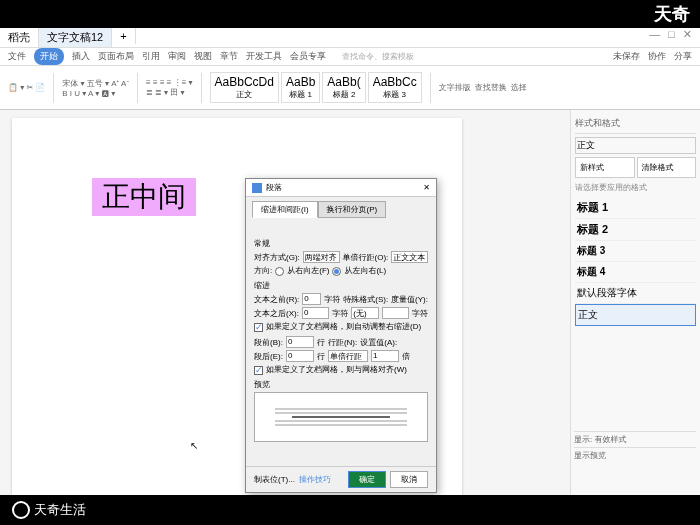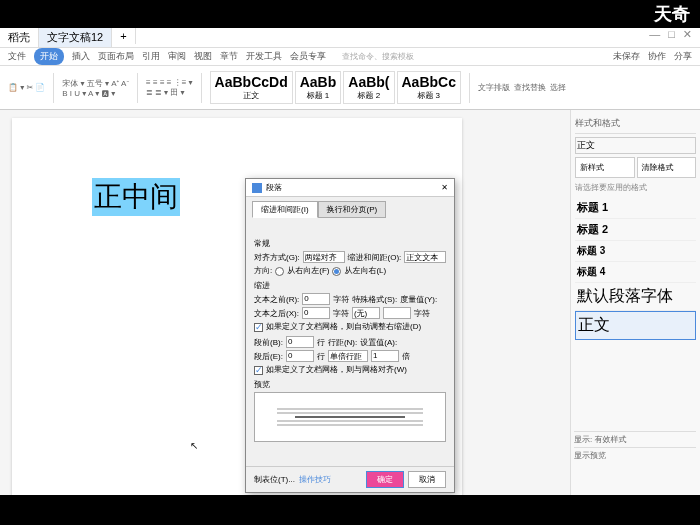--- a/index.html
+++ b/index.html
@@ -13,38 +13,38 @@
 .win-ctrl{margin-left:auto;display:flex;gap:8px;padding-right:8px;color:#888}
 .menubar{height:18px;background:#fff;display:flex;align-items:center;font-size:9px;gap:8px;padding:0 8px;border-bottom:1px solid #ddd;color:#555}
 .menubar .active{background:#4a89dc;color:#fff;padding:2px 6px;border-radius:8px}
 .menubar .search{margin-left:8px;color:#aaa;font-size:8px}
 .menubar .right{margin-left:auto;display:flex;gap:8px}
 .ribbon{height:44px;background:#fff;display:flex;align-items:center;padding:0 8px;border-bottom:1px solid #ccc;gap:4px}
 .ribbon-group{display:flex;align-items:center;gap:2px;font-size:8px;color:#666}
 .ribbon-sep{width:1px;height:30px;background:#ddd;margin:0 4px}
 .style-box{display:flex;gap:2px}
 .style-item{border:1px solid #ddd;padding:2px 4px;font-size:8px;text-align:center;min-width:32px}
-.style-item .big{font-size:14px;font-weight:bold}
+.style-item .big{font-size:12px;font-weight:normal}
 .content-area{flex:1;display:flex;background:#f5f5f5;position:relative}
 .doc-area{flex:1;position:relative}
 .page{position:absolute;left:12px;top:8px;width:450px;height:430px;background:#fff;box-shadow:0 1px 3px rgba(0,0,0,.2)}
-.doc-text{position:absolute;left:80px;top:60px;font-size:28px;font-family:Liberation Serif, serif;background:#7dd3fc;padding:0 2px}
+.doc-text{position:absolute;left:80px;top:60px;font-size:28px;font-family:Liberation Serif, serif;background:#f0abfc;padding:0 10px}
 .side-panel{width:130px;background:#f8f8f8;border-left:1px solid #ddd;padding:4px;font-size:9px}
 .side-panel h4{font-size:9px;font-weight:normal;color:#666;padding:3px 0;border-bottom:1px solid #ddd}
 .side-select{width:100%;font-size:9px;margin:3px 0;border:1px solid #ccc;padding:1px}
 .side-btns{display:flex;gap:2px;margin:3px 0}
 .side-btn{flex:1;border:1px solid #ccc;font-size:8px;padding:4px;background:#fff;text-align:left}
 .side-label{font-size:8px;color:#888;margin:4px 0}
-.style-list .sitem{padding:3px 2px;font-size:16px;border-bottom:1px solid #eee;cursor:pointer}
+.style-list .sitem{padding:3px 2px;font-size:10px;border-bottom:1px solid #eee;cursor:pointer}
 .style-list .sitem.h1{font-weight:bold;font-size:11px}
 .style-list .sitem.h2{font-weight:bold;font-size:10px}
 .style-list .sitem.sel{background:#e8f0fa;border:1px solid #4a89dc}
 .side-footer{position:absolute;bottom:32px;right:4px;width:122px;font-size:8px;color:#666}
 .side-footer div{padding:2px 0;border-top:1px solid #ddd}
-.dialog{position:absolute;left:245px;top:150px;width:210px;background:#f0f0f0;border:1px solid #888;box-shadow:2px 2px 8px rgba(0,0,0,.3);font-size:8px}
+.dialog{position:absolute;left:245px;top:150px;width:192px;background:#f0f0f0;border:1px solid #888;box-shadow:2px 2px 8px rgba(0,0,0,.3);font-size:8px}
 .dlg-title{background:#fff;padding:3px 6px;display:flex;align-items:center;border-bottom:1px solid #ccc}
 .dlg-title .icon{width:10px;height:10px;background:#4a89dc;margin-right:4px}
 .dlg-close{margin-left:auto;cursor:pointer}
 .dlg-tabs{display:flex;padding:4px 6px 0;gap:0}
 .dlg-tab{padding:2px 8px;border:1px solid #aaa;background:#e0e0e0;font-size:8px}
 .dlg-tab.active{background:#fff;border-bottom:1px solid #fff}
 .dlg-body{padding:20px 8px;background:#f0f0f0}
 .dlg-section{margin-bottom:4px}
 .dlg-section-title{font-size:8px;margin-bottom:2px}
 .dlg-row{display:flex;align-items:flex-end;gap:3px;margin-bottom:2px;font-size:8px}
@@ -58,21 +58,21 @@
 .dlg-radio{width:9px;height:9px;border:1px solid #666;border-radius:50%;display:inline-block;background:#fff;position:relative}
 .dlg-radio.checked::after{content:"";position:absolute;top:1px;left:1px;width:5px;height:5px;background:#4a89dc;border-radius:50%}
 .preview-box{border:1px solid #aaa;background:#fff;height:50px;margin:2px 0;padding:4px;display:flex;flex-direction:column;justify-content:center;gap:2px}
 .preview-line{height:2px;background:#ccc;margin:0 auto}
 .preview-line.w80{width:80%}
 .preview-line.w60{width:60%}
 .preview-line.dark{background:#666}
 .dlg-footer{display:flex;justify-content:flex-end;gap:4px;padding:4px 8px;border-top:1px solid #ccc;align-items:center}
 .dlg-link{color:#4a89dc;margin-right:auto;font-size:8px}
 .dlg-btn{border:1px solid #aaa;background:#fff;padding:2px 10px;font-size:8px;cursor:pointer}
-.dlg-btn.primary{background:#ec4899;color:#fff;border-color:#4a89dc}
+.dlg-btn.primary{background:#15803d;color:#fff;border-color:#4a89dc}
 .bottom-bar{position:absolute;bottom:0;left:0;right:0;height:30px;background:#000;display:flex;align-items:center}
 .bottom-logo{color:#fff;font-size:13px;padding-left:12px;display:flex;align-items:center;gap:4px}
 .bottom-logo::before{content:"";width:14px;height:14px;border:2px solid #fff;border-radius:50%}
 .bottom-caption{position:absolute;left:50%;transform:translateX(-50%);color:#fff;font-size:22px;font-weight:bold;text-shadow:1px 1px 2px #000}
 .cursor{position:absolute;left:190px;top:330px;font-size:10px;color:#000;pointer-events:none}
 </style>
 </head>
 <body>
 
 <div class="top-bar">
@@ -181,21 +181,21 @@
     <div class="dlg-tabs">
       <div class="dlg-tab active">缩进和间距(I)</div>
       <div class="dlg-tab">换行和分页(P)</div>
     </div>
     <div class="dlg-body">
       <div class="dlg-section">
         <div class="dlg-section-title">常规</div>
         <div class="dlg-row">
           <label>对齐方式(G):</label>
           <span class="dlg-input w50">两端对齐</span>
-          <label>缩进和间距(O):</label>
+          <label>单倍行距(O):</label>
           <span class="dlg-input w50">正文文本</span>
         </div>
         <div class="dlg-row">
           <label>方向:</label>
           <span class="dlg-radio"></span>
           <label>从右向左(F)</label>
           <span class="dlg-radio checked"></span>
           <label>从左向右(L)</label>
         </div>
       </div>
@@ -256,13 +256,14 @@
     <div class="dlg-footer">
       <span>制表位(T)...</span>
       <span class="dlg-link">操作技巧</span>
       <button class="dlg-btn primary">确定</button>
       <button class="dlg-btn">取消</button>
     </div>
   </div>
 </div>
 
 <div class="bottom-bar">
+  <div class="bottom-logo">天奇生活</div>
 </div>
 
 </body></html>

